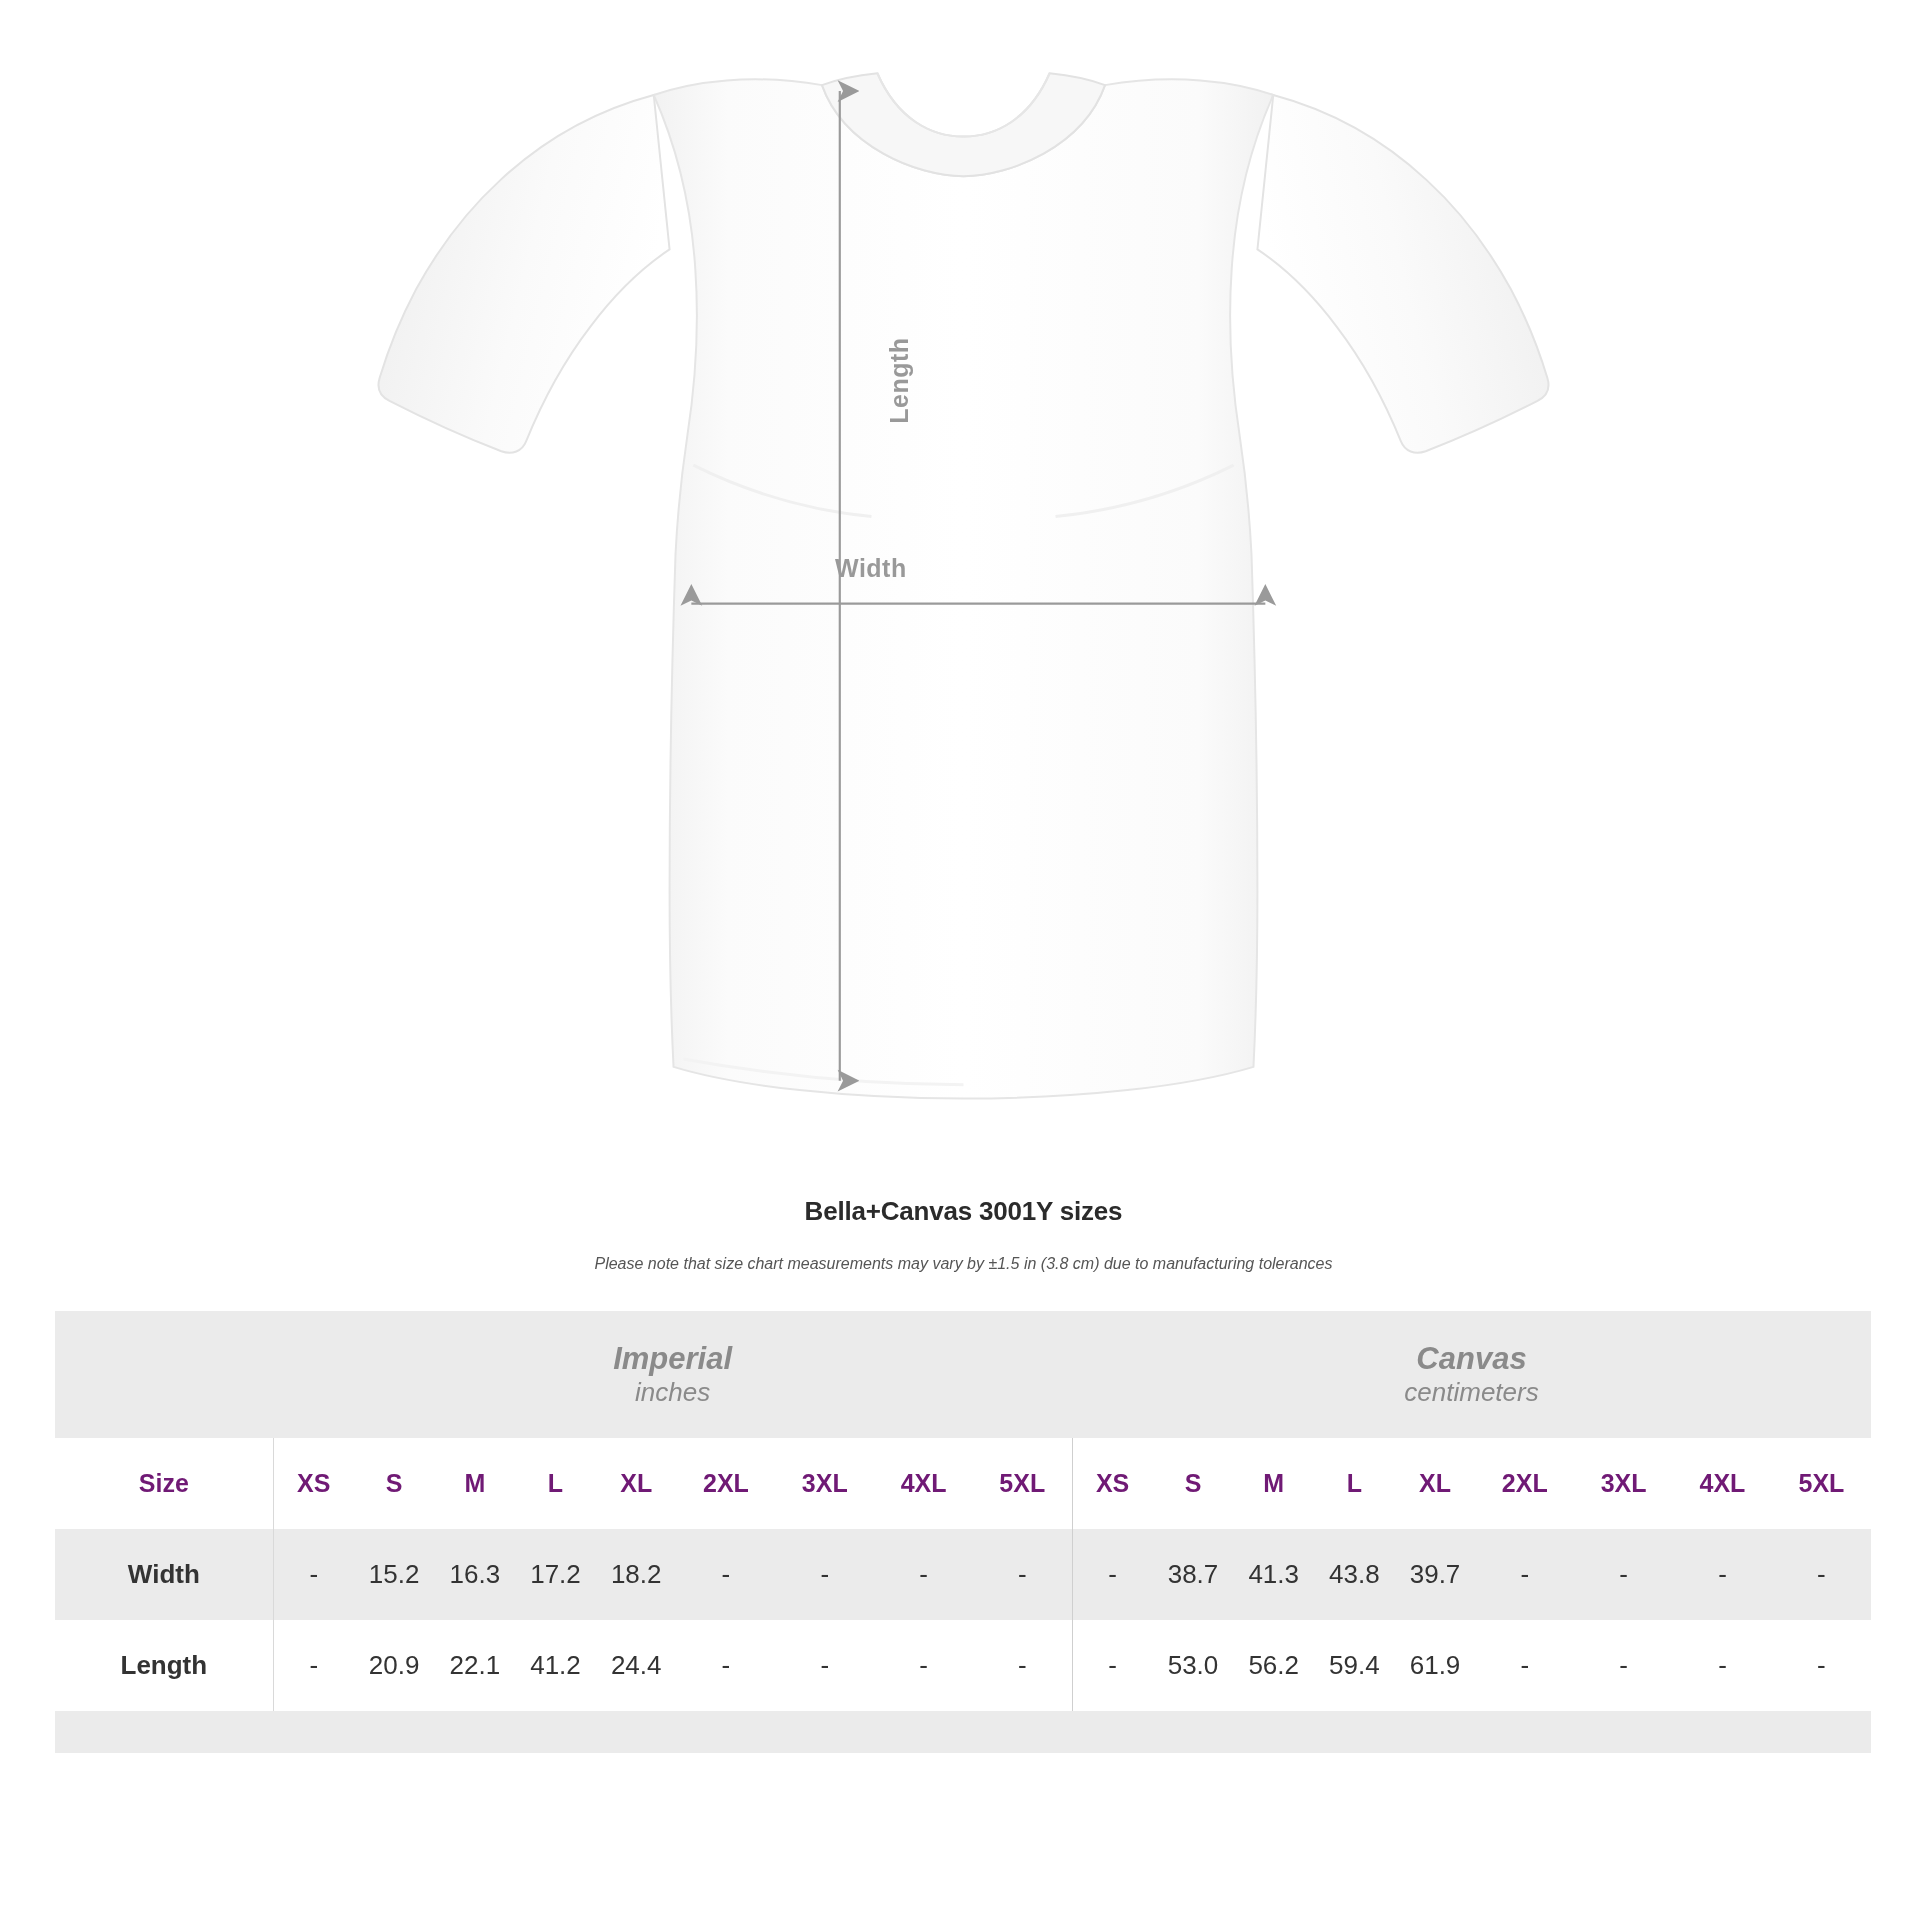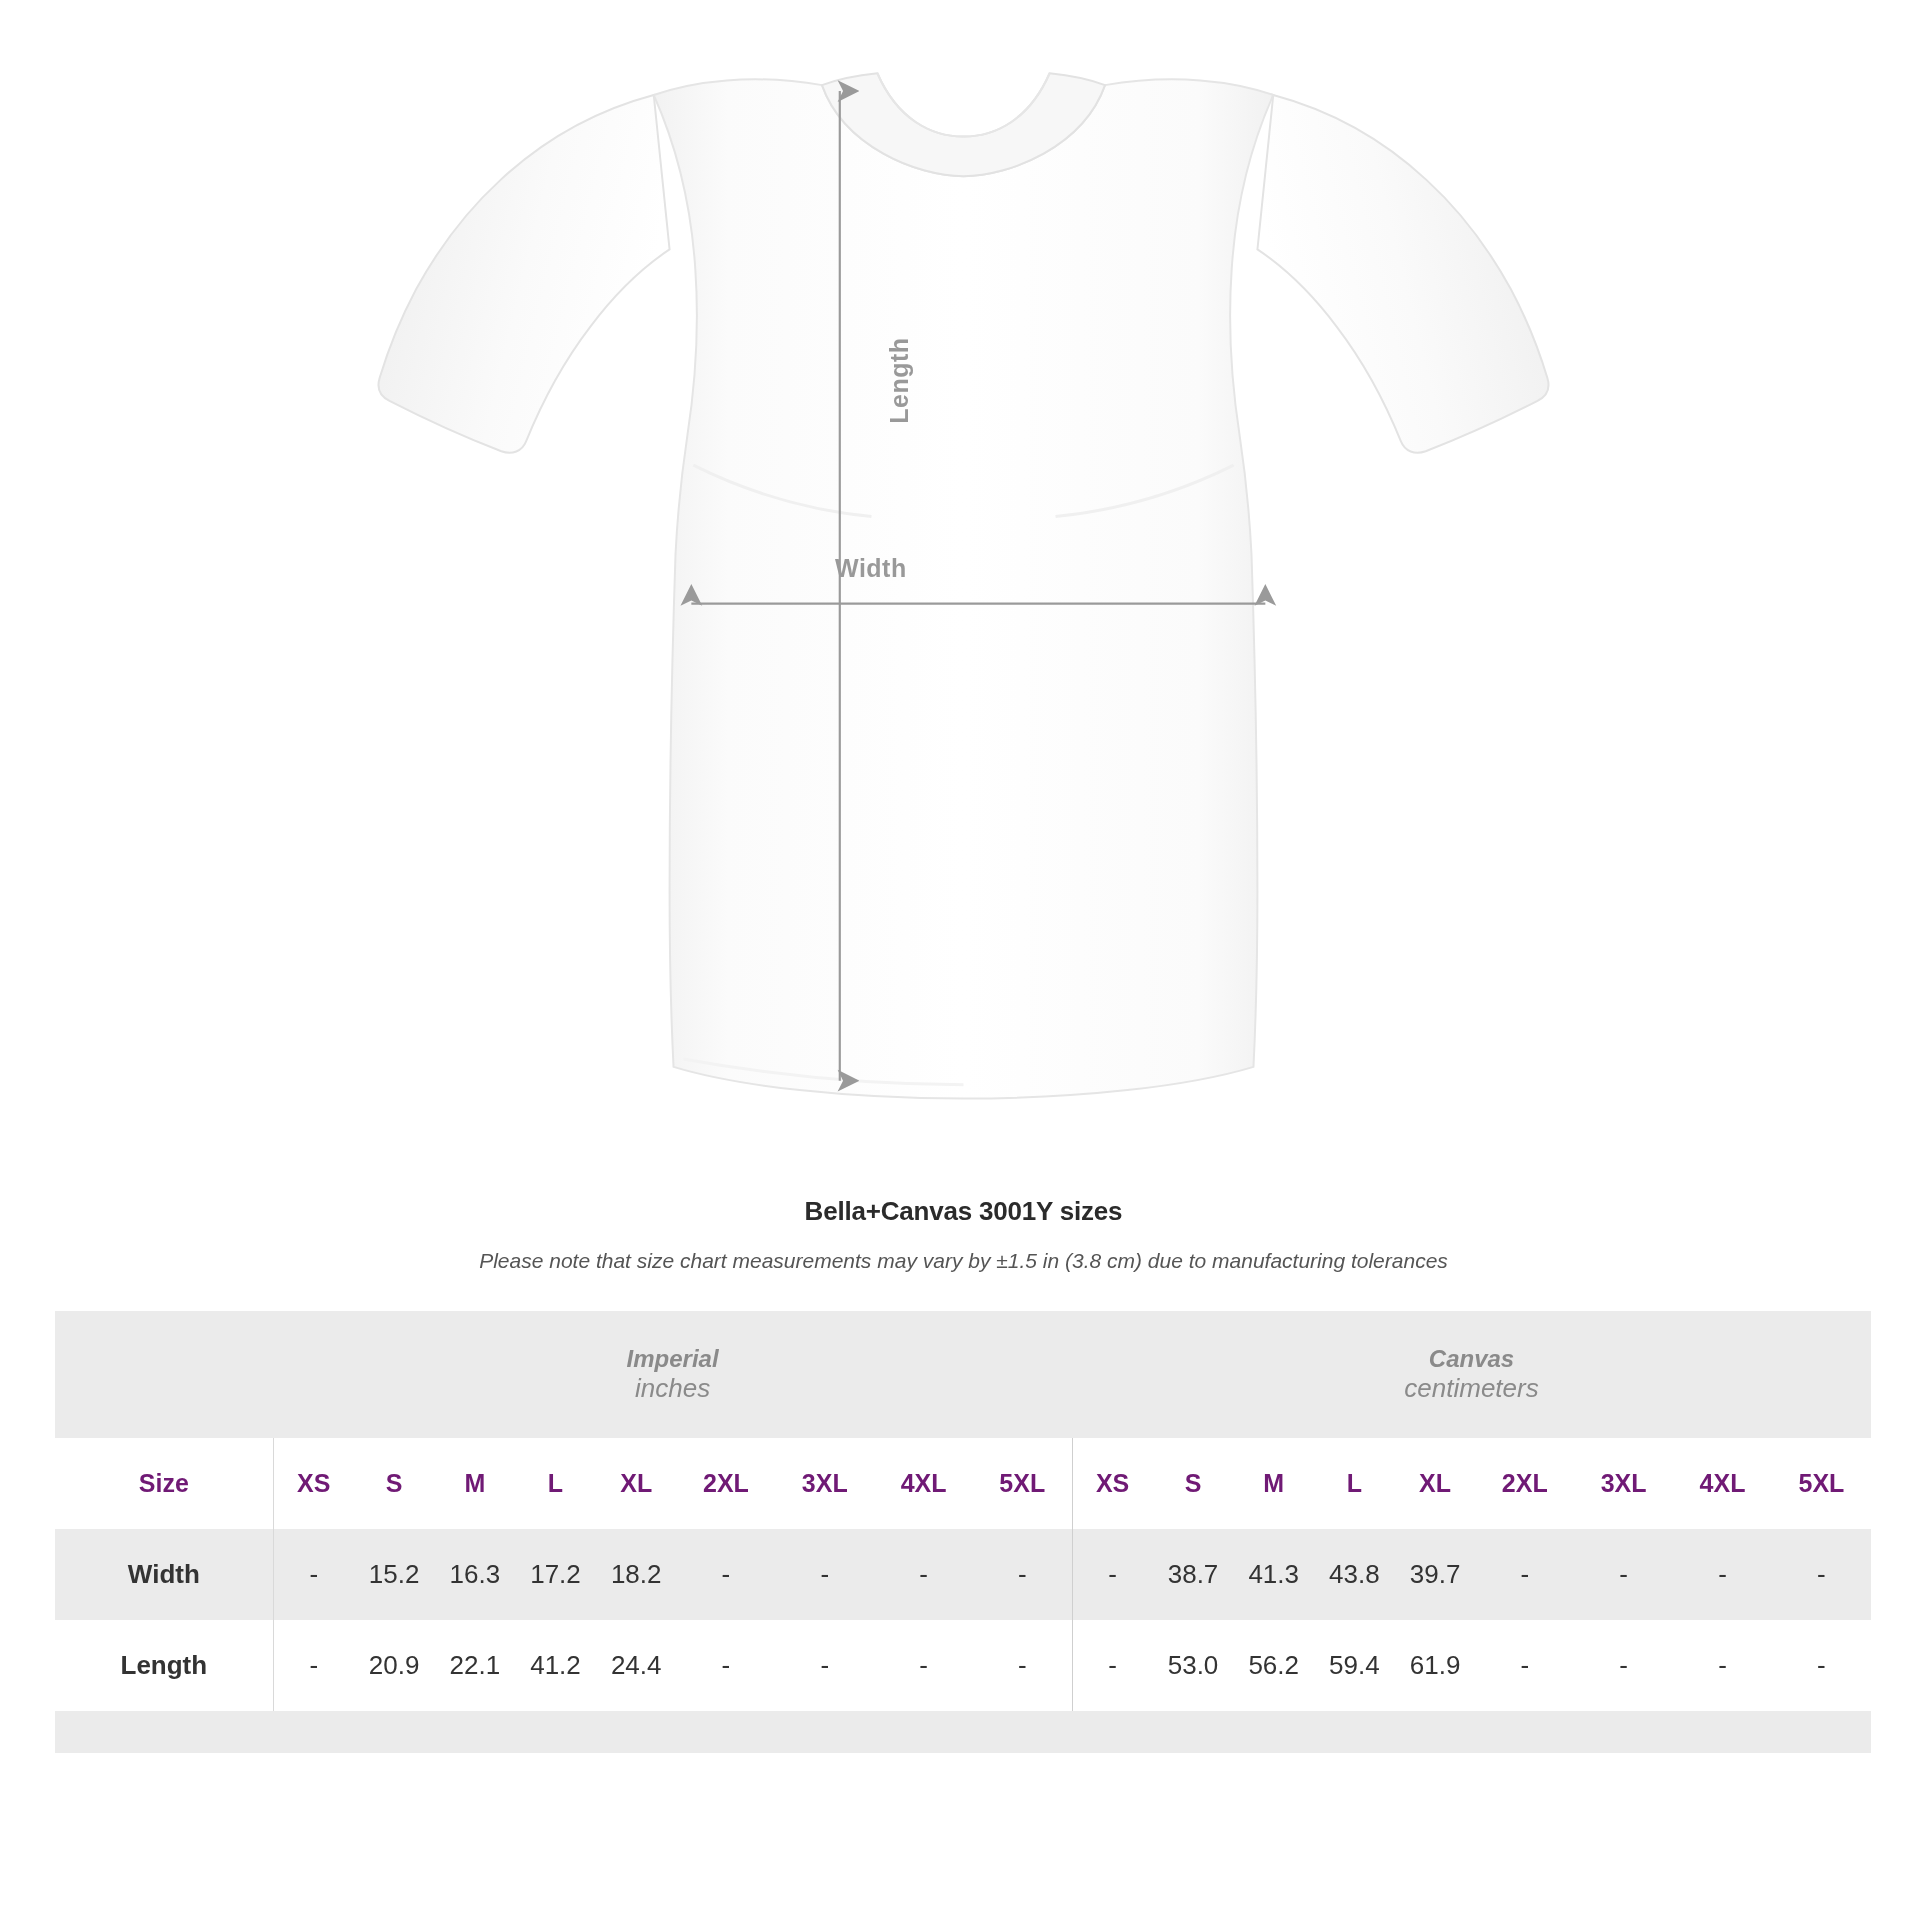--- a/index.html
+++ b/index.html
@@ -59,22 +59,22 @@
     text-align: center;
     margin-top: 48px;
   }
   .chart-title {
     font-size: 26px;
     font-weight: bold;
     color: #2b2b2b;
     letter-spacing: -0.2px;
   }
   .chart-note {
-    margin-top: 22px;
-    font-size: 21px;
+    margin-top: 28px;
+    font-size: 16px;
     font-style: italic;
     color: #555555;
   }
 
   
   .table-wrap {
     margin: 38px 55px 0 55px;
   }
   table.size-table {
     width: 1816px;
@@ -85,21 +85,21 @@
   table.size-table th {
     border: none;
     text-align: center;
     vertical-align: middle;
   }
   .unit-head {
     background: #ebebeb;
     height: 127px;
   }
   .unit-head .unit-name {
-    font-size: 24px;
+    font-size: 31px;
     font-weight: bold;
     font-style: italic;
     color: #8a8a8a;
     line-height: 1.15;
   }
   .unit-head .unit-sub {
     font-size: 26px;
     font-style: italic;
     color: #8a8a8a;
     font-weight: normal;

